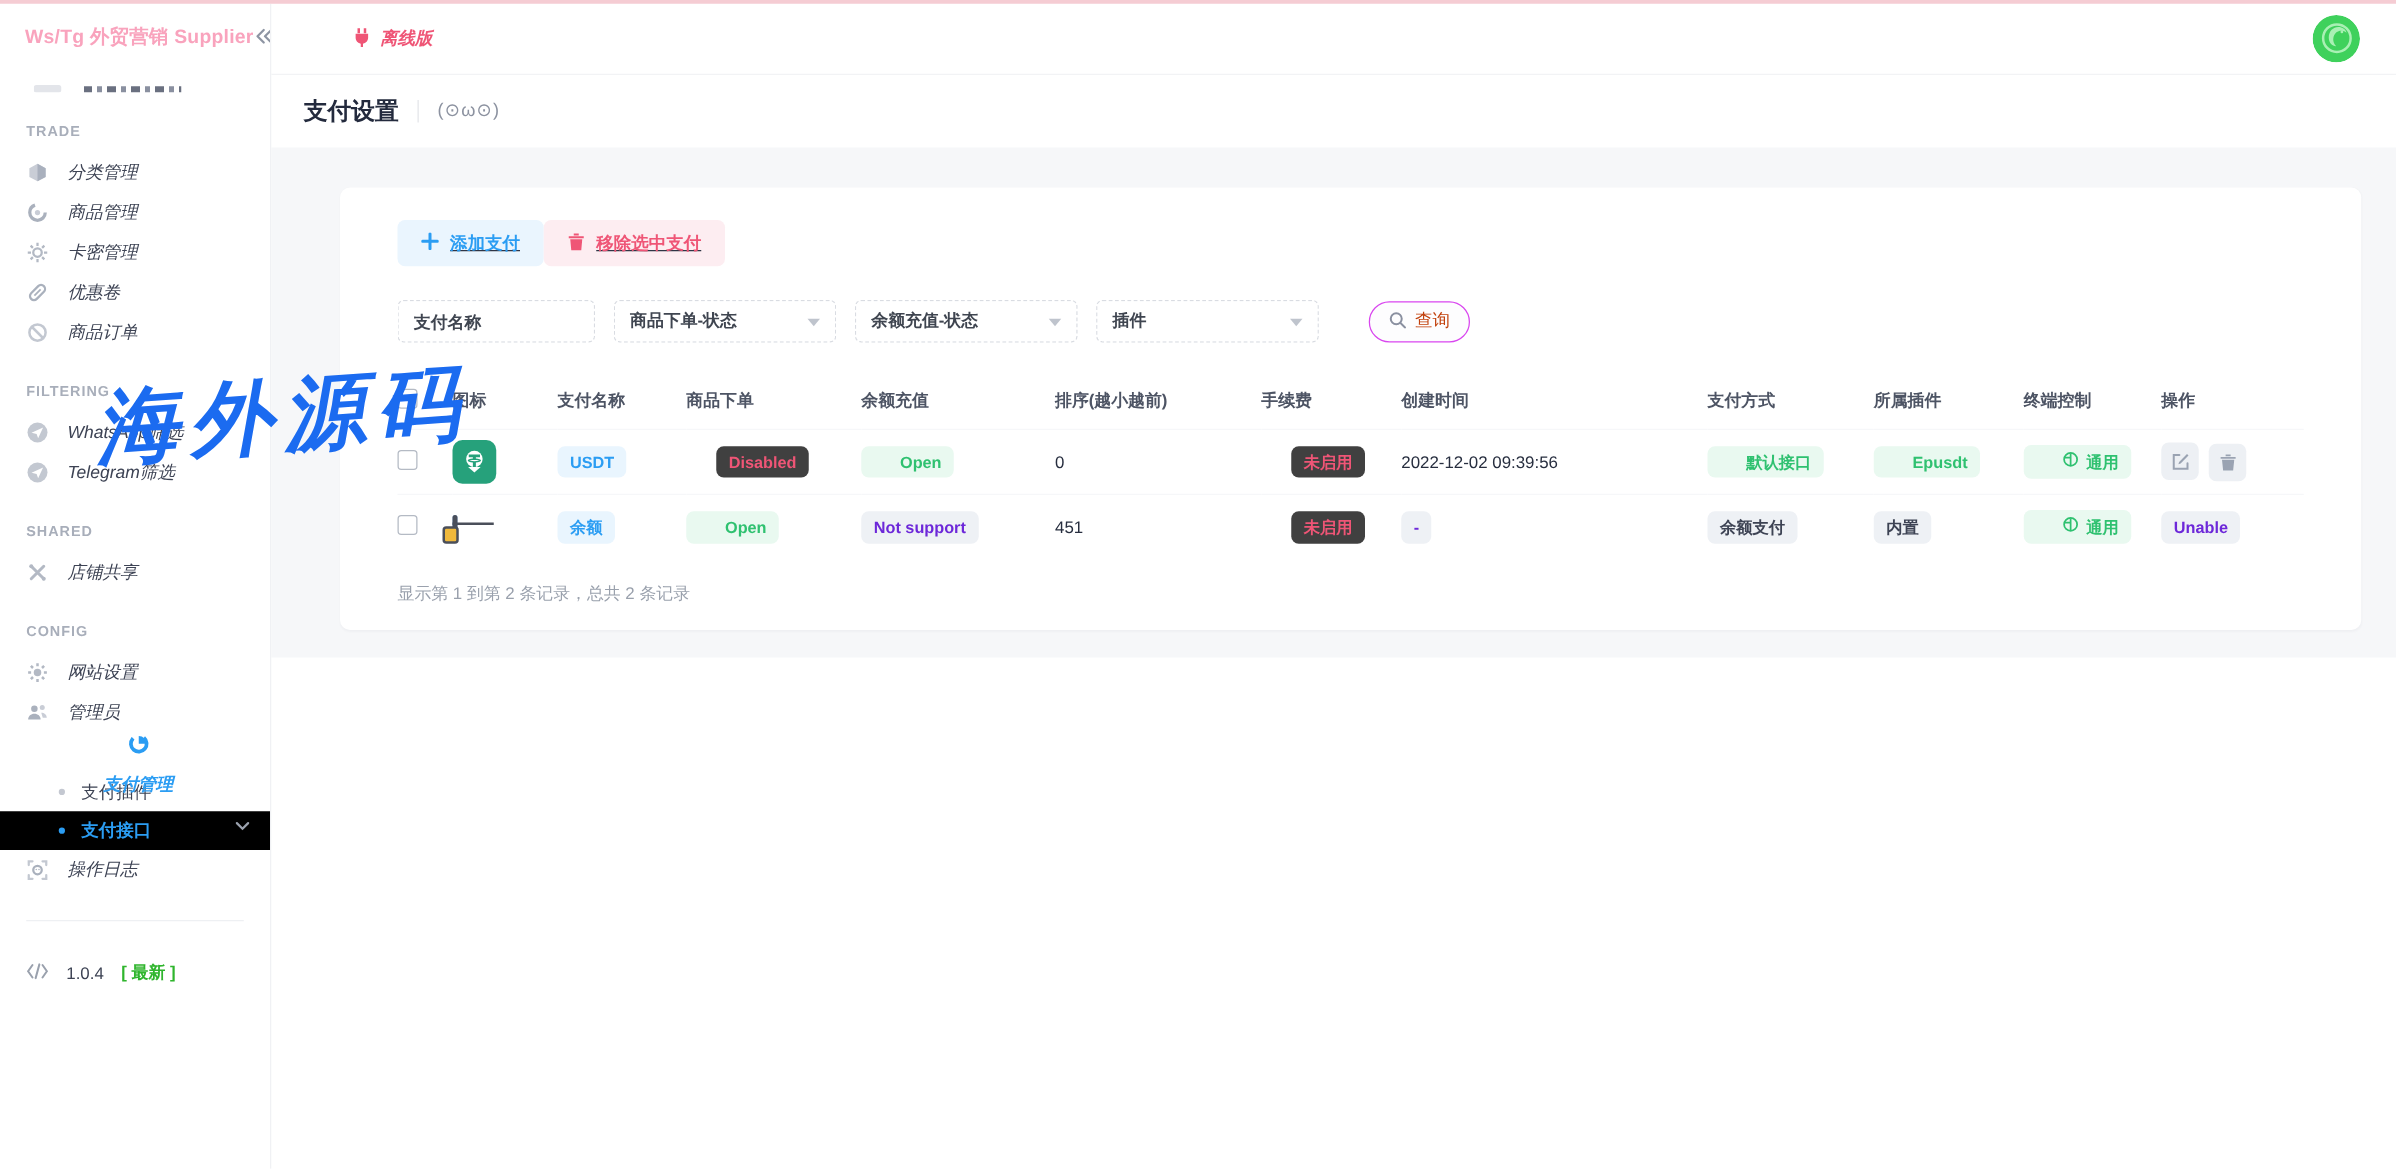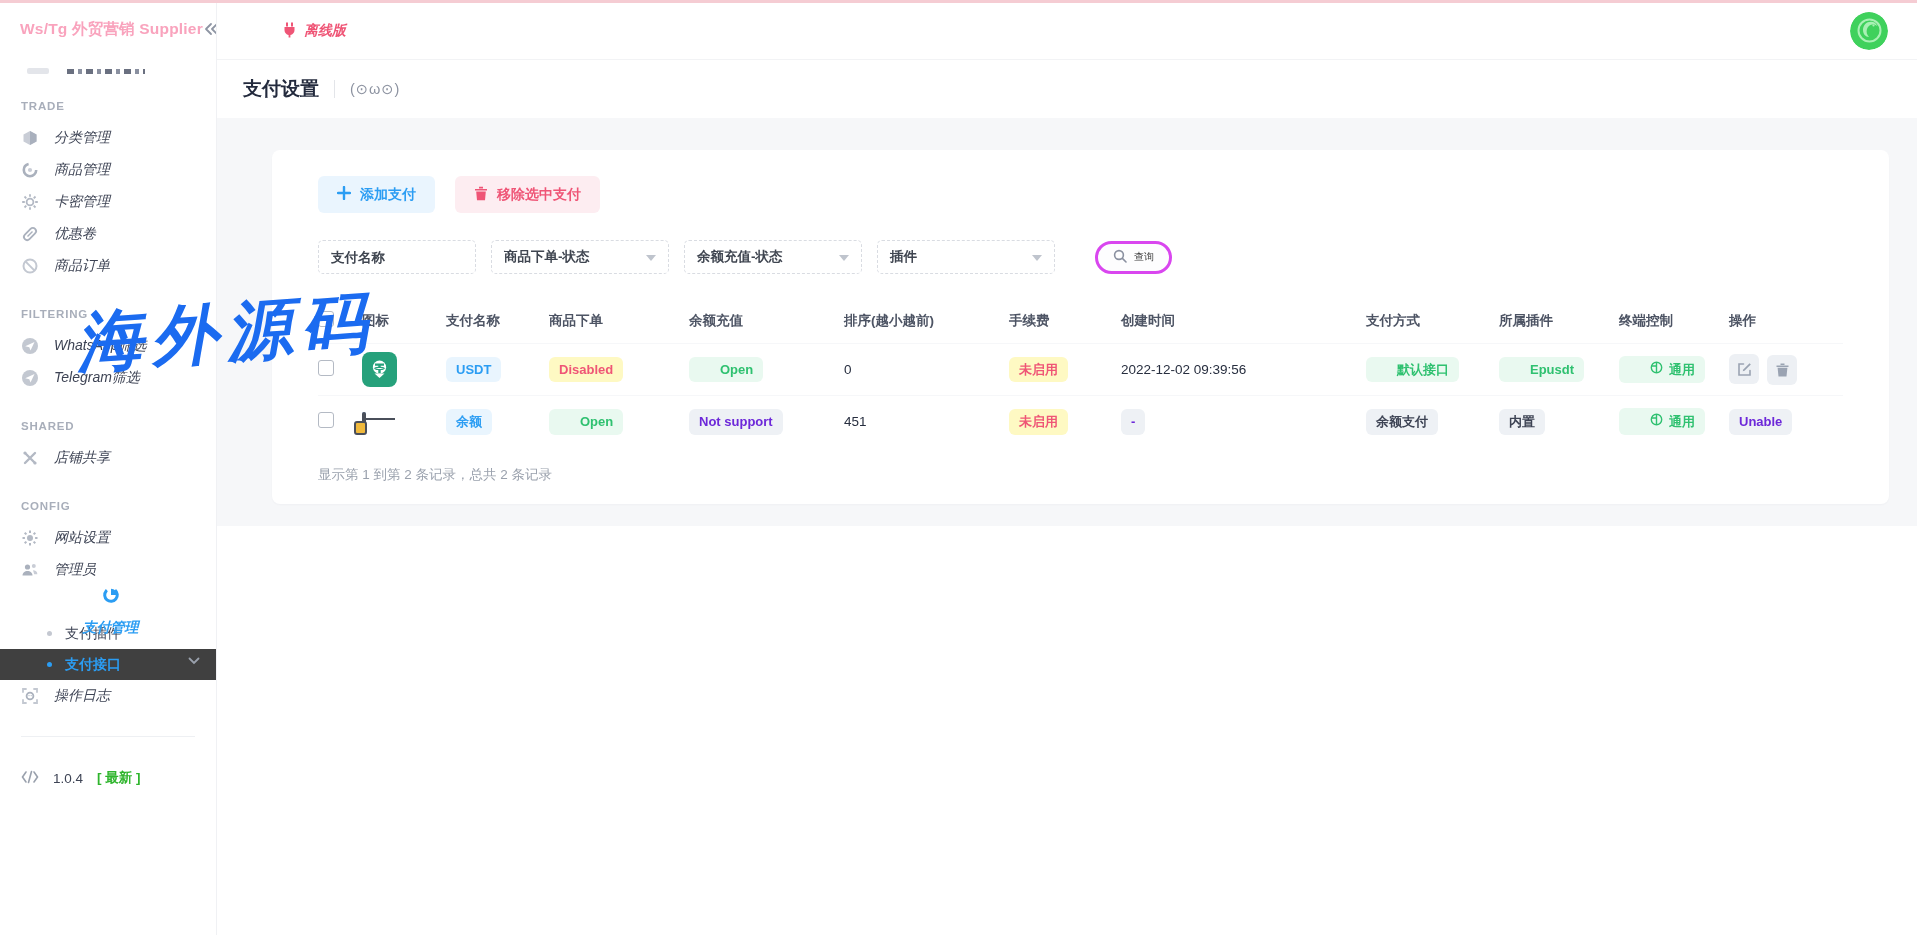--- a/index.html
+++ b/index.html
@@ -23,65 +23,65 @@
   .frag-text { width:78px; height:5px;
     background:repeating-linear-gradient(90deg,#6a7080 0 7px, transparent 7px 11px, #8a90a0 11px 15px, transparent 15px 19px); }
   .sb-section { padding:26px 0 10px 21px; color:#a8aeba; font-size:11.5px; font-weight:bold; letter-spacing:.8px; }
   .sb-item { height:32px; display:flex; align-items:center; padding:0 16px 0 21px; gap:15px;
     color:#3d4354; font-size:14px; cursor:pointer; position:relative;font-style:italic; }
   .sb-item .ic { width:18px; height:18px; display:flex; align-items:center; justify-content:center; flex:none; }
   .sb-item.active-parent { color:#2b9df3; font-weight:bold;flex-direction:column; }
   .sb-item .chev { margin-left:auto; color:#9aa1ad; }
   .sb-sub { height:31px; display:flex; align-items:center; padding-left:47px; gap:13px; color:#3d4354; font-size:14px; cursor:pointer; }
   .sb-sub .dot { width:5px; height:5px; border-radius:50%; background:#c4c8d1; flex:none; }
-  .sb-sub.active { background:#404040; color:#2b9df3; font-weight:bold; }
+  .sb-sub.active { background:#000000; color:#2b9df3; font-weight:bold; }
   .sb-sub.active .dot { background:#2b9df3; }
   .sb-divider { border-top:1px solid #eef0f3; margin:24px 21px 0 21px; }
   .sb-version { display:flex; align-items:center; gap:14px; padding:0 0 0 21px; margin-top:32px; font-size:13.5px; }
   .ver-num { color:#3d4354; }
   .ver-tag { color:#2fb52d; font-weight:bold; }
 
   
   .main { position:absolute; top:3px; left:217px; width:1700px; height:932px; background:#fff; }
   .topbar { height:57px; display:flex; align-items:center; padding:0 29px 0 65px; border-bottom:1px solid #f2f3f5;font-style:italic; }
   .offline { display:flex; align-items:center; gap:7px; color:#ef5576; font-size:14px; font-weight:bold; }
   .avatar { margin-left:auto; width:38px; height:38px; border-radius:50%; overflow:hidden; cursor:pointer; }
   .page-header { height:58px; display:flex; align-items:center; padding:0 26px; background:#fff; }
   .page-title { font-size:19px; font-weight:bold; color:#232a3d; }
   .ph-sep { width:1px; height:18px; background:#e3e5e9; margin:0 15px; }
   .kaomoji { color:#8c92a0; font-size:14.5px; letter-spacing:1px; }
 
   .content-wrap { background:#f6f7f9; padding:32px 28px 22px 55px; }
   .card { background:#fff; border-radius:8px; padding:26px 46px 20px 46px; box-shadow:0 1px 2px rgba(20,30,60,.03); }
 
-  .toolbar { display:flex; gap:20px; }
+  .toolbar { display:flex; gap:0;text-decoration:underline; }
   .btn { display:inline-flex; align-items:center; gap:9px; height:37px; padding:0 19px; border:none;
     border-radius:6px; font-size:14px; font-weight:bold; cursor:pointer; font-family:inherit; }
   .btn-add { background:#eaf5fe; color:#2b9df3; }
   .btn-remove { background:#fdedf1; color:#ef5576; }
 
   .filters { display:flex; align-items:center; margin-top:27px; gap:15px; }
   .f-input, .f-select { height:34px; border:1px dashed #d9dce2; border-radius:5px; background:#fff;
     font-size:13.5px; color:#3f4550; font-weight:bold; font-family:inherit; }
   .f-input { width:158px; padding:0 12px; }
   .f-input::placeholder { color:#3f4550; opacity:1; font-weight:bold; }
   .f-select { width:178px; padding:0 12px; display:flex; align-items:center; position:relative; cursor:pointer; }
   .caret { position:absolute; right:12px; top:14px; width:0; height:0;
     border-left:5px solid transparent; border-right:5px solid transparent; border-top:6px solid #bfc4cd; }
   .btn-search { margin-left:25px; display:inline-flex; align-items:center; gap:7px; height:33px; padding:0 15px;
-    border:3px solid #d946ef; border-radius:17px; background:#fdfdfe; color:#404040; font-size:10px; cursor:pointer; font-family:inherit; }
+    border:1px solid #d946ef; border-radius:17px; background:#fdfdfe; color:#c2410c; font-size:14px; cursor:pointer; font-family:inherit; }
 
   table { width:100%; border-collapse:collapse; table-layout:fixed; margin-top:24px; }
   th { text-align:left; font-size:13.5px; font-weight:bold; color:#4d5464; padding:13px 4px 13px 0; }
   td { padding:6px 4px 6px 0; height:52px; vertical-align:middle; font-size:13.5px; color:#272e3f; }
   tbody tr { border-top:1px solid #f6f7f9; }
 
   .badge { display:inline-block; padding:5px 10px; border-radius:6px; font-size:13px; font-weight:bold; line-height:1.2; }
   .b-blue  { background:#e9f5fe; color:#2b9df3; }
-  .b-red   { background:#fef9c3; color:#ef5576; }
+  .b-red   { background:#404040; color:#ef5576;margin-left:24px; }
   .b-green { background:#e9f9f0; color:#2fc170;padding-left:31px; }
   .b-gray  { background:#eef1f5; color:#6d28d9; }
   .b-gdark { background:#eef1f5; color:#3d4354; }
   .b-icon  { display:inline-flex; align-items:center; gap:6px; }
 
   .cb { display:inline-block; width:16px; height:16px; border:1.5px solid #b4bac4; border-radius:3px; background:#fff; cursor:pointer; }
 
   .pay-icon { width:35px; height:35px; border-radius:8px; background:#26a17b; display:flex; align-items:center; justify-content:center; }
   .wallet-icon { width:33px; height:27px; position:relative; background:#9fc5f3; border:2px solid #4a4f5a; border-radius:6px; }
   .wallet-icon::before { content:""; position:absolute; left:-2px; top:4px; width:33px; height:2px; background:#4a4f5a; }

